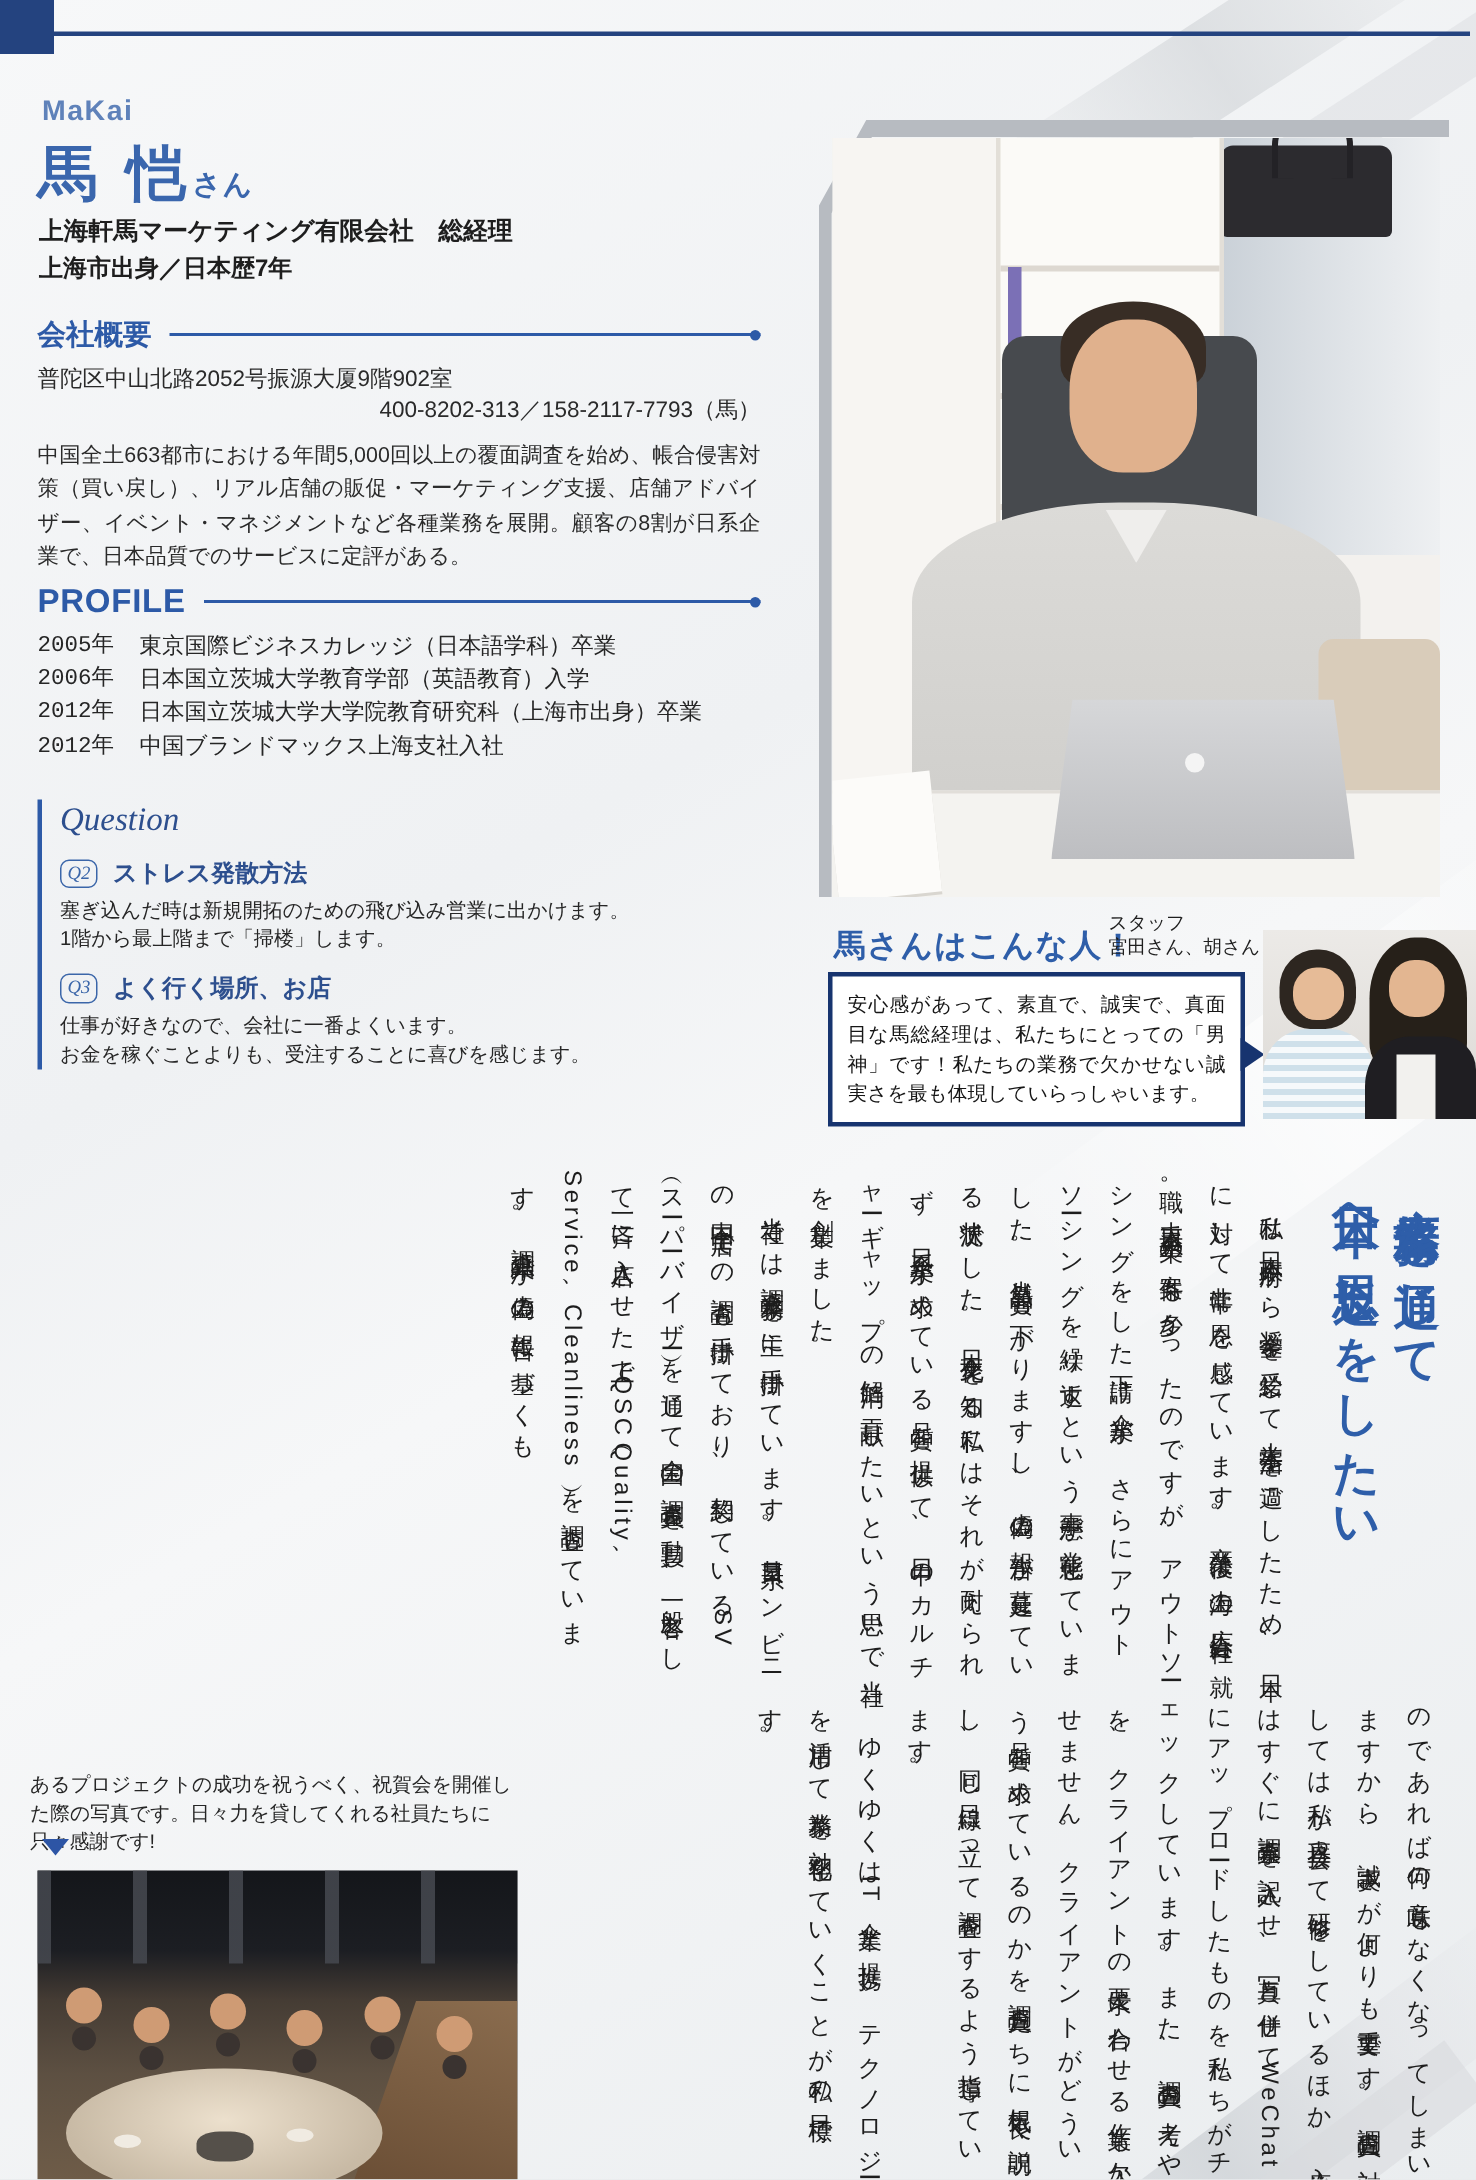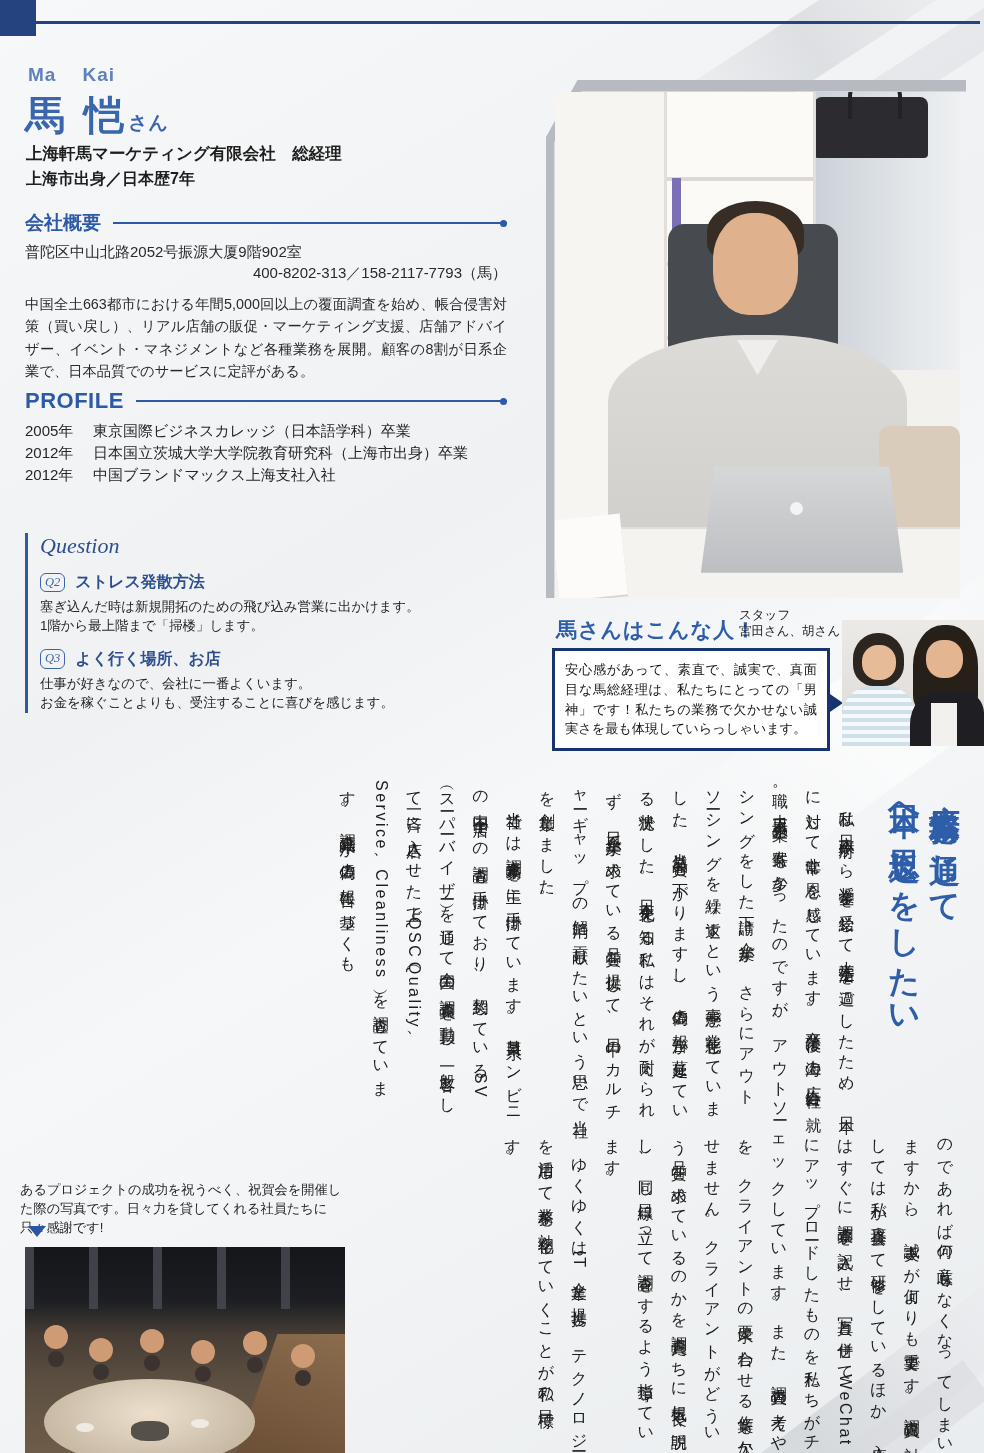--- a/index.html
+++ b/index.html
@@ -22,39 +22,39 @@
     background:#dcdfe2;opacity:.55;}
   .deco-mid{right:-130px;top:660px;width:460px;height:120px;transform:rotate(-36deg);
     background:linear-gradient(90deg,rgba(255,255,255,0),#ffffff 50%,rgba(255,255,255,0));opacity:.65;}
   .deco-br1{right:-90px;bottom:-20px;width:470px;height:70px;transform:rotate(-37deg);
     background:linear-gradient(90deg,rgba(210,213,217,0),#cfd3d7 45%,#e4e6e9 75%,rgba(210,213,217,0));opacity:.8;}
   .deco-br2{right:-40px;bottom:-90px;width:470px;height:46px;transform:rotate(-37deg);
     background:#d8dbde;opacity:.6;}
   .z{position:absolute;z-index:1;}
   
   .romaji{left:28px;top:64px;color:#5f82ba;font-size:19px;font-weight:bold;letter-spacing:1px;}
-  .romaji .r2{margin-left:26px;}
+  .romaji .r2{}
   .kanji-name{left:25px;top:88px;color:#3a66ad;font-size:40px;font-weight:bold;letter-spacing:4px;}
   .kanji-name .hon{font-size:19px;letter-spacing:1px;}
   .pos-line{left:26px;top:143px;font-size:16.5px;font-weight:bold;color:#1e1e1e;}
   .origin-line{left:26px;top:169px;font-size:16px;font-weight:bold;color:#1e1e1e;}
   .sec-head{display:flex;align-items:center;gap:12px;}
   .sec-head .h{color:#2d5aa7;font-weight:bold;}
   .rule{flex:1;height:2px;background:#2d5aa7;position:relative;}
   .rule::after{content:'';position:absolute;right:0;top:-2.5px;width:7px;height:7px;border-radius:50%;background:#2d5aa7;}
   .company{left:25px;top:210px;width:482px;}
   .company .h{font-size:19px;}
   .company .addr{margin-top:7px;font-size:15px;color:#2a2a2a;}
   .company .phone{margin-top:2px;font-size:15px;color:#2a2a2a;text-align:right;}
   .company .desc{margin-top:10px;font-size:14.3px;line-height:1.57;color:#2a2a2a;text-align:justify;}
   .profile{left:25px;top:388px;width:482px;}
   .profile .h{font-size:22px;letter-spacing:.5px;}
   .p-rows{margin-top:6px;}
   .p-row{display:flex;font-size:15px;line-height:1.48;color:#262626;}
-  .p-row .y{width:68px;flex:none;}
+  .p-row .y{width:68px;flex:none;font-family:Liberation Mono, monospace;}
   
   .question{left:25px;top:533px;width:480px;border-left:3px solid #2d5aa7;padding-left:12px;}
   .q-head{font-family:"Liberation Serif","DejaVu Serif",serif;font-style:italic;color:#2d4f8e;font-size:22px;}
   .q-item{margin-top:13px;}
   .q-title-row{display:flex;align-items:center;gap:10px;}
   .q-badge{border:1.5px solid #3b66a9;border-radius:6px;padding:0 4px 1px;color:#3b66a9;
     font-style:italic;font-size:12.5px;line-height:1.35;font-family:"Liberation Serif","DejaVu Serif",serif;}
   .q-title{color:#2d4f8e;font-weight:bold;font-size:16px;}
   .q-body{margin-top:4px;font-size:13.4px;line-height:1.45;color:#262626;white-space:pre-line;}
   
@@ -155,20 +155,24 @@
     <div class="sec-head">
       <span class="h">PROFILE</span>
       <span class="rule"></span>
     </div>
     <div class="p-rows">
       <div class="p-row">
           <span class="y">2005年</span>
           <span>東京国際ビジネスカレッジ（日本語学科）卒業</span>
         </div>
       <div class="p-row">
+          <span class="y">2006年</span>
+          <span>日本国立茨城大学教育学部（英語教育）入学</span>
+        </div>
+      <div class="p-row">
           <span class="y">2012年</span>
           <span>日本国立茨城大学大学院教育研究科（上海市出身）卒業</span>
         </div>
       <div class="p-row">
           <span class="y">2012年</span>
           <span>中国ブランドマックス上海支社入社</span>
         </div>
     </div>
   </div>
 

